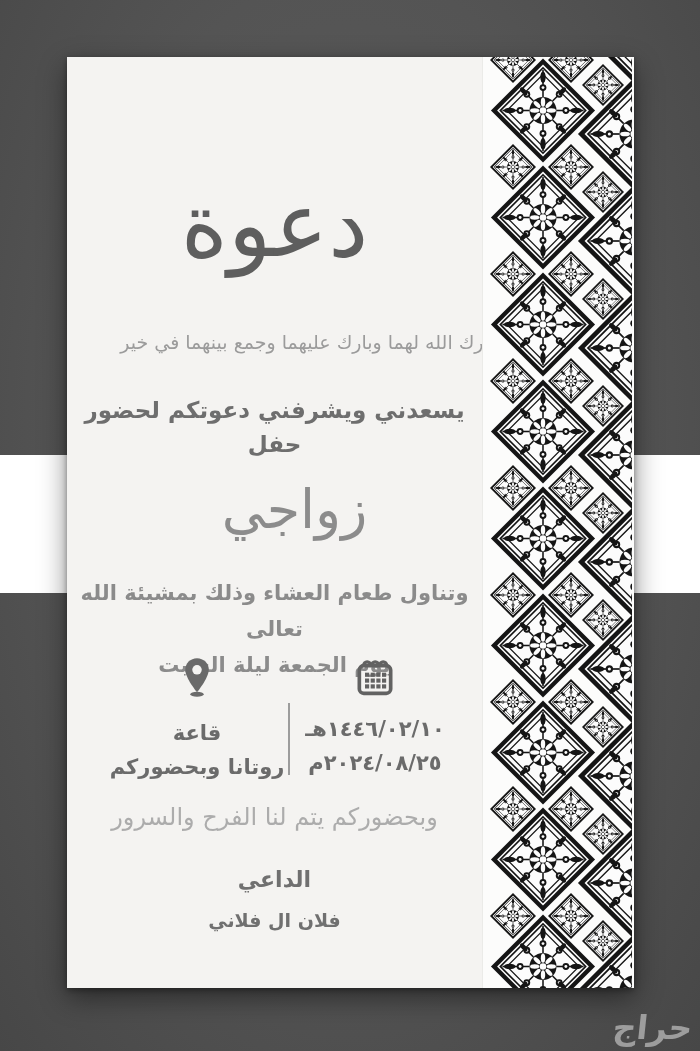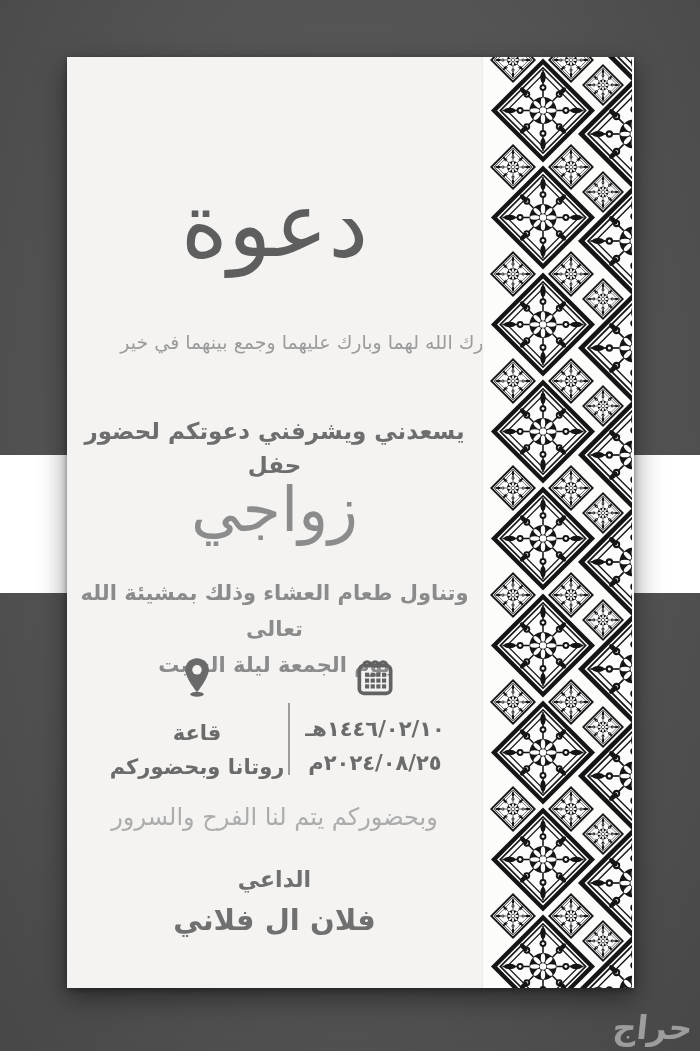--- a/index.html
+++ b/index.html
@@ -25,39 +25,39 @@
   .title-callig{
     top:103px;line-height:130px;font-size:90px;color:#5e5e5e;
     letter-spacing:-2px;
   }
   .blessing{
     top:262px;line-height:46px;font-size:19px;color:#9b9b9b;
     white-space:nowrap;
     padding-left:33px;
   }
   .intro{
-    top:336px;line-height:34px;font-size:23px;font-weight:700;color:#6e6e6e;margin-top:21px;
+    top:336px;line-height:34px;font-size:23px;font-weight:700;color:#6e6e6e;
   }
   .event-callig{
-    top:398px;line-height:110px;font-size:62px;color:#8c8c8c;
+    top:398px;line-height:110px;font-size:54px;color:#8c8c8c;margin-left:20px;
   }
   .details{top:518px;font-size:21px;font-weight:700;color:#8b8b8b;}
   .details div{line-height:36px;}
   .venue-col{left:20px !important;top:598px;width:220px !important;}
   .dates-col{left:223px !important;top:600px;width:170px !important;}
   .col-icon{display:block;margin:0 auto;}
   .col-line1{line-height:30px;margin-top:17px;font-size:21px;font-weight:700;color:#6b6b6b;}
   .col-line2{line-height:38px;font-size:21px;font-weight:700;color:#6b6b6b;}
   .divider{
     left:221px !important;top:646px;width:1.5px !important;height:72px;
     background:#9c9c9c;
   }
   .closing{top:738px;line-height:44px;font-size:24px;color:#acacac;white-space:nowrap;}
   .inviter-label{top:808px;line-height:30px;font-size:22px;font-weight:700;color:#707070;}
-  .inviter-name{top:848px;line-height:30px;font-size:29px;font-weight:700;color:#707070;}
+  .inviter-name{top:848px;line-height:30px;font-size:19px;font-weight:700;color:#707070;}
   .strip{
     position:absolute;left:415px;top:0;width:152px;height:931px;
     background:#fcfcfb;border-left:1px solid #ebebe8;box-sizing:border-box;
     overflow:hidden;
   }
   .watermark{
     position:absolute;right:8px;bottom:4px;z-index:3;
     font-size:33px;font-weight:700;color:#9d9d9d;
     direction:rtl;transform:skewX(-6deg);letter-spacing:1px;
   }

